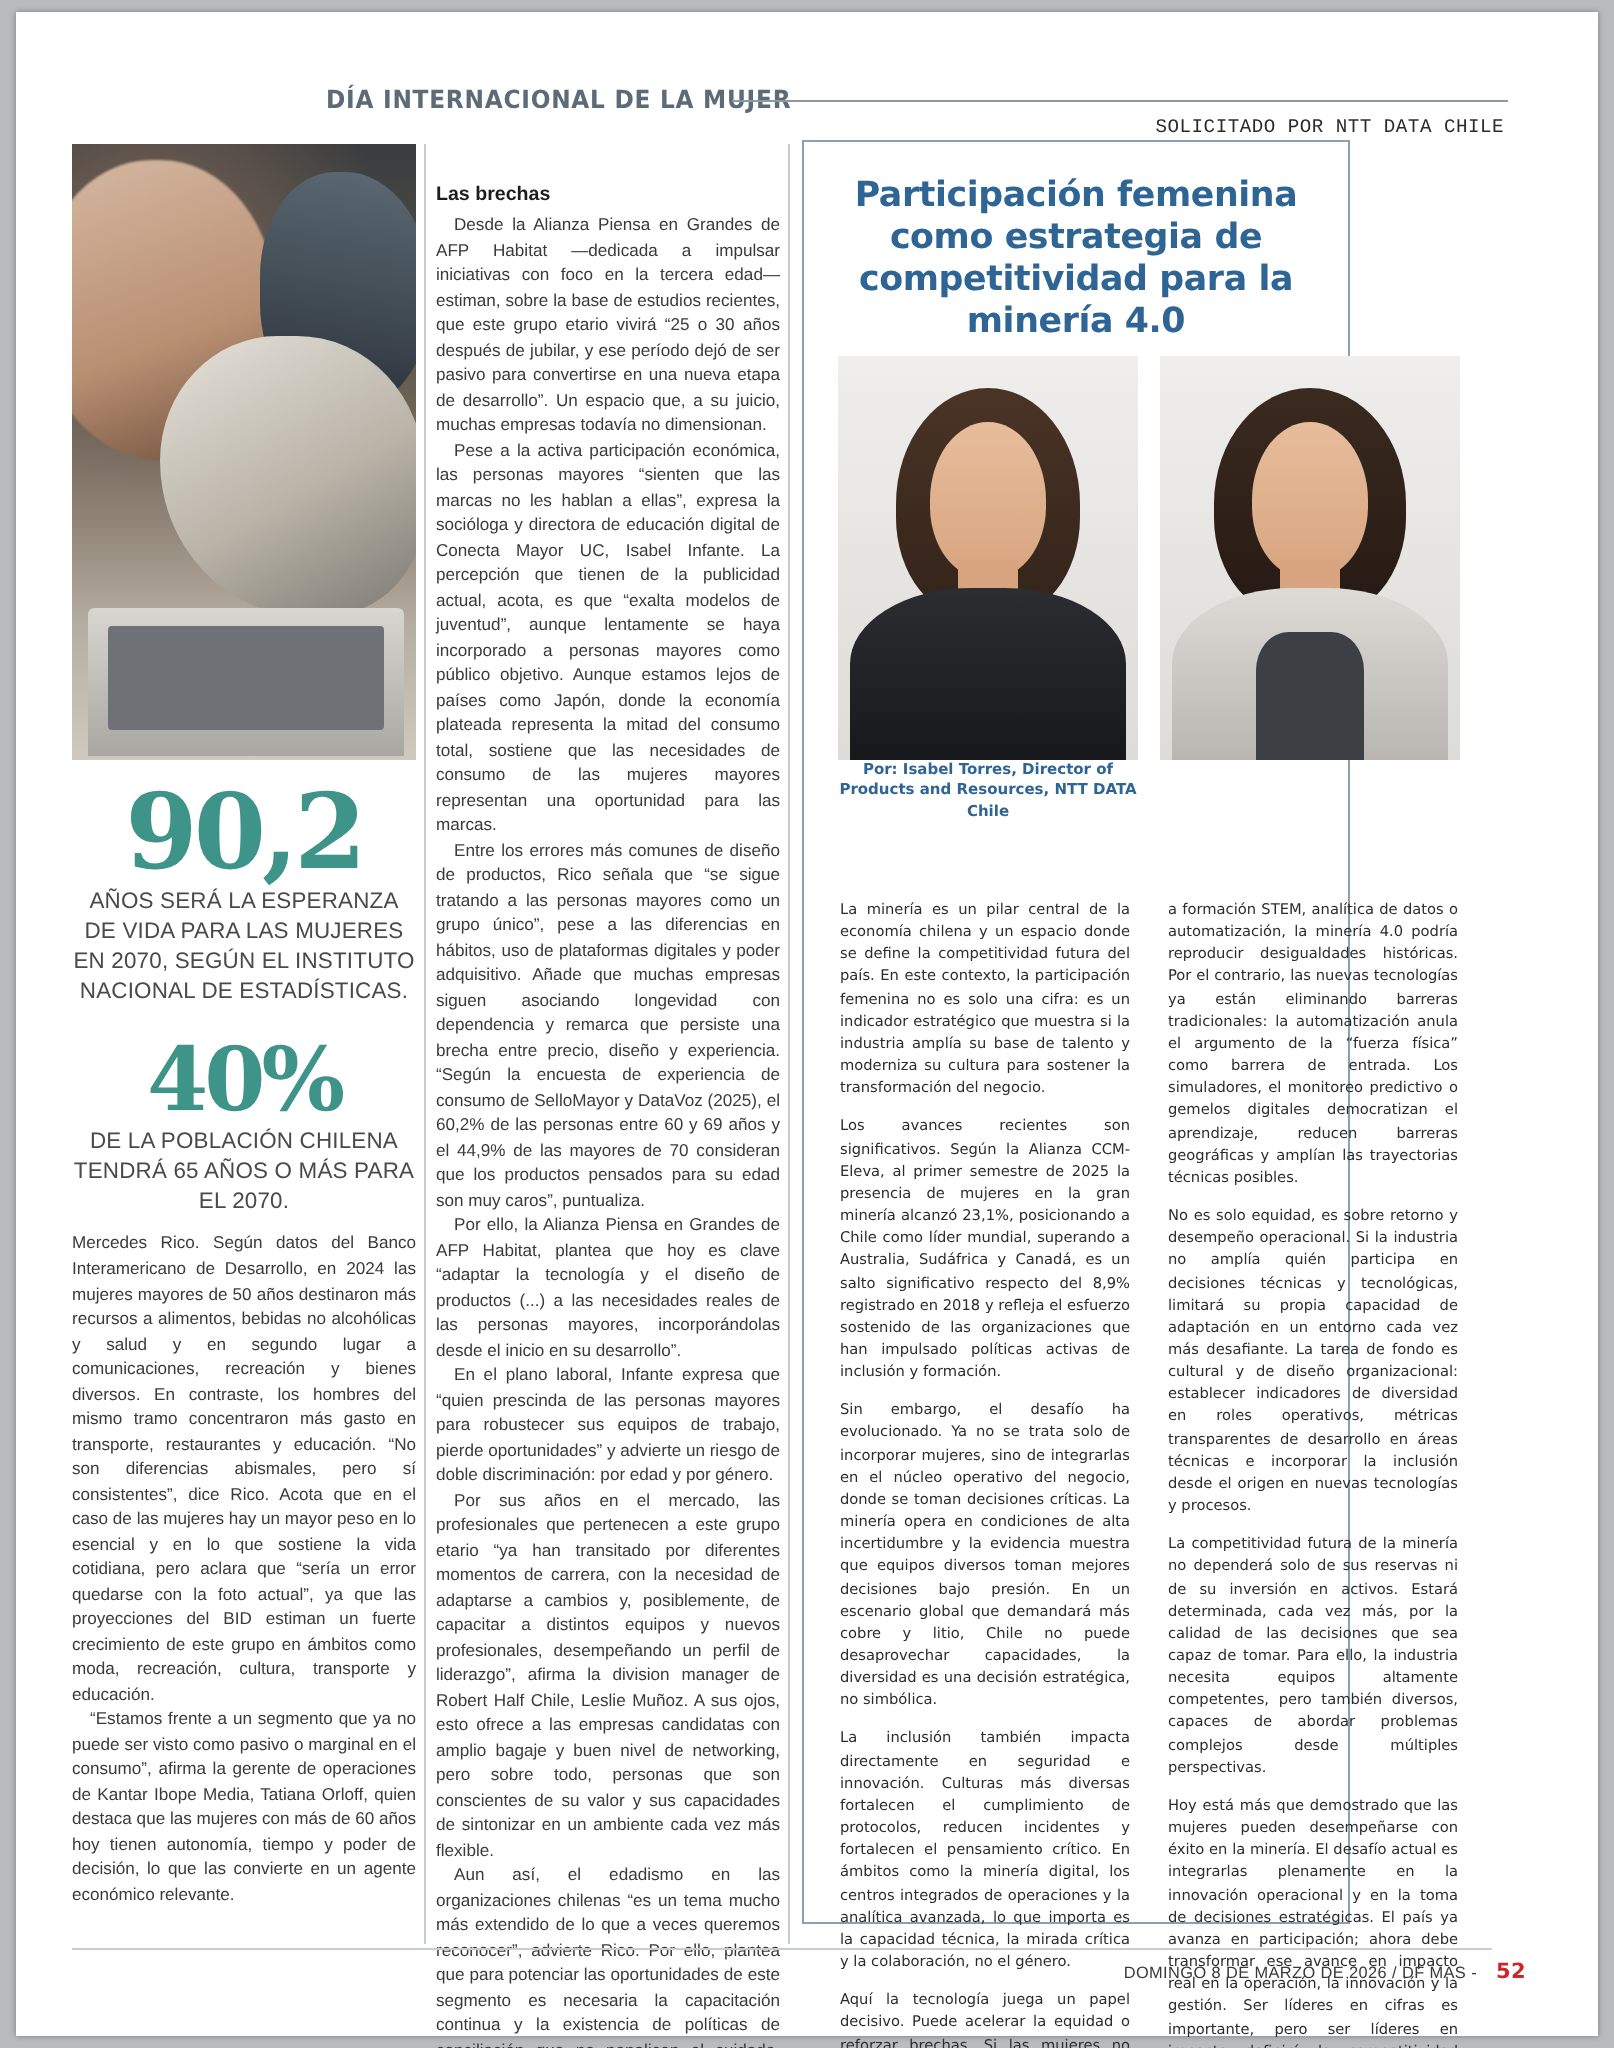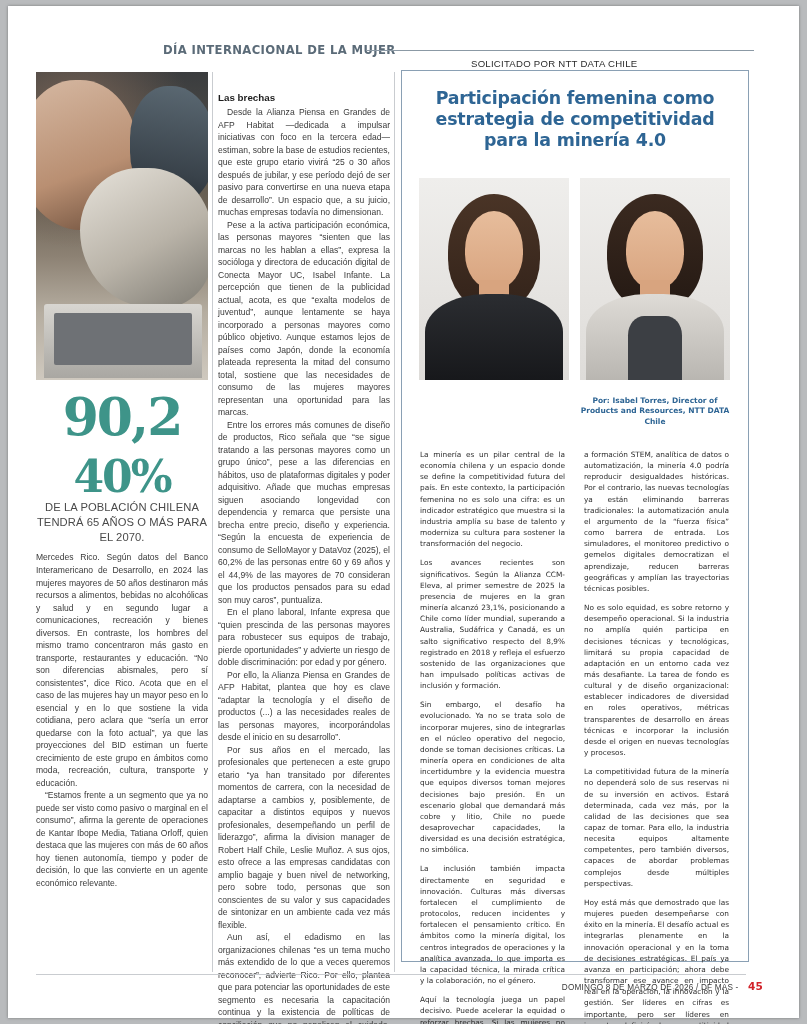--- a/index.html
+++ b/index.html
@@ -37,24 +37,24 @@
     white-space: nowrap;
   }
   .kicker-rule {
     position: absolute;
     left: 358px; top: 44px;
     width: 388px; height: 1px;
     background: #8b99a5;
   }
   .solicitado {
     position: absolute;
-    left: 463px; top: 52px;
+    left: 484px; top: 52px;
     width: 260px;
-    text-align: left;
-    font-family: Liberation Sans, sans-serif;
+    text-align: right;
+    font-family: Liberation Mono, monospace;
     font-size: 9.6px;
     letter-spacing: .25px;
     color: #2b2b2b;
     white-space: nowrap;
   }
 
   
   .vrule {
     position: absolute;
     background: #c9ccd0;
@@ -154,21 +154,21 @@
     color: #3a3a3a;
     text-align: justify;
     hyphens: auto;
   }
   .mid-body p { margin: 0; text-indent: 9px; }
 
   
   .ad-box {
     position: absolute;
     left: 393px; top: 64px;
-    width: 348px; height: 892px;
+    width: 274px; height: 892px;
     border: 1px solid #8aa0b4;
     background: #ffffff;
   }
   .ad-title {
     margin: 17px 18px 0 18px;
     text-align: center;
     font-family: "DejaVu Sans", sans-serif;
     font-weight: 700;
     font-size: 17.4px;
     line-height: 1.2;
@@ -212,24 +212,24 @@
     border-radius: 44% 44% 0 0;
     background: linear-gradient(180deg,#2b2d31,#17181b);
   }
   .headshot.two .body { background: linear-gradient(180deg,#dedbd6,#b9b6b1); }
   .headshot.two .top-inner {
     position: absolute; left: 50%; bottom: 0; width: 54px; height: 64px;
     margin-left: -27px; background: #3c3f44; border-radius: 30% 30% 0 0;
   }
   .ad-caption-row {
     position: absolute;
-    left: 17px; top: 325px;
+    left: 17px; top: 309px;
     width: 311px;
     display: flex;
-    justify-content: flex-end;
+    justify-content: space-between;
   }
   .ad-caption {
     width: 150px;
     text-align: center;
     font-family: "DejaVu Sans", sans-serif;
     font-weight: 700;
     font-size: 7.5px;
     line-height: 1.38;
     color: #2e6594;
   }
@@ -292,41 +292,42 @@
   <div class="col-left">
     <div class="photo">
       <div class="blob-a"></div>
       <div class="blob-c"></div>
       <div class="blob-b"></div>
       <div class="laptop"></div>
     </div>
 
     <div class="stat-block">
       <div class="stat-num big">90,2</div>
+      <div class="stat-cap">AÑOS SERÁ LA ESPERANZA DE VIDA PARA LAS MUJERES EN 2070, SEGÚN EL INSTITUTO NACIONAL DE ESTADÍSTICAS.</div>
     </div>
 
     <div class="stat-block second">
       <div class="stat-num mid">40%</div>
       <div class="stat-cap">DE LA POBLACIÓN CHILENA TENDRÁ 65 AÑOS O MÁS PARA EL 2070.</div>
     </div>
 
     <div class="lead-body">
       <p class="first">Mercedes Rico. Según datos del Banco Interamericano de Desarrollo, en 2024 las mujeres mayores de 50 años destinaron más recursos a alimentos, bebidas no alcohólicas y salud y en segundo lugar a comunicaciones, recreación y bienes diversos. En contraste, los hombres del mismo tramo concentraron más gasto en transporte, restaurantes y educación. “No son diferencias abismales, pero sí consistentes”, dice Rico. Acota que en el caso de las mujeres hay un mayor peso en lo esencial y en lo que sostiene la vida cotidiana, pero aclara que “sería un error quedarse con la foto actual”, ya que las proyecciones del BID estiman un fuerte crecimiento de este grupo en ámbitos como moda, recreación, cultura, transporte y educación.</p>
       <p>“Estamos frente a un segmento que ya no puede ser visto como pasivo o marginal en el consumo”, afirma la gerente de operaciones de Kantar Ibope Media, Tatiana Orloff, quien destaca que las mujeres con más de 60 años hoy tienen autonomía, tiempo y poder de decisión, lo que las convierte en un agente económico relevante.</p>
     </div>
   </div>
 
   <div class="col-mid">
     <div class="sub-head">Las brechas</div>
     <div class="mid-body">
       <p>Desde la Alianza Piensa en Grandes de AFP Habitat —dedicada a impulsar iniciativas con foco en la tercera edad— estiman, sobre la base de estudios recientes, que este grupo etario vivirá “25 o 30 años después de jubilar, y ese período dejó de ser pasivo para convertirse en una nueva etapa de desarrollo”. Un espacio que, a su juicio, muchas empresas todavía no dimensionan.</p>
       <p>Pese a la activa participación económica, las personas mayores “sienten que las marcas no les hablan a ellas”, expresa la socióloga y directora de educación digital de Conecta Mayor UC, Isabel Infante. La percepción que tienen de la publicidad actual, acota, es que “exalta modelos de juventud”, aunque lentamente se haya incorporado a personas mayores como público objetivo. Aunque estamos lejos de países como Japón, donde la economía plateada representa la mitad del consumo total, sostiene que las necesidades de consumo de las mujeres mayores representan una oportunidad para las marcas.</p>
       <p>Entre los errores más comunes de diseño de productos, Rico señala que “se sigue tratando a las personas mayores como un grupo único”, pese a las diferencias en hábitos, uso de plataformas digitales y poder adquisitivo. Añade que muchas empresas siguen asociando longevidad con dependencia y remarca que persiste una brecha entre precio, diseño y experiencia. “Según la encuesta de experiencia de consumo de SelloMayor y DataVoz (2025), el 60,2% de las personas entre 60 y 69 años y el 44,9% de las mayores de 70 consideran que los productos pensados para su edad son muy caros”, puntualiza.</p>
+      <p>Por ello, la Alianza Piensa en Grandes de AFP Habitat, plantea que hoy es clave “adaptar la tecnología y el diseño de productos (...) a las necesidades reales de las personas mayores, incorporándolas desde el inicio en su desarrollo”.</p>
       <p>En el plano laboral, Infante expresa que “quien prescinda de las personas mayores para robustecer sus equipos de trabajo, pierde oportunidades” y advierte un riesgo de doble discriminación: por edad y por género.</p>
-      <p>Por ello, la Alianza Piensa en Grandes de AFP Habitat, plantea que hoy es clave “adaptar la tecnología y el diseño de productos (...) a las necesidades reales de las personas mayores, incorporándolas desde el inicio en su desarrollo”.</p>
       <p>Por sus años en el mercado, las profesionales que pertenecen a este grupo etario “ya han transitado por diferentes momentos de carrera, con la necesidad de adaptarse a cambios y, posiblemente, de capacitar a distintos equipos y nuevos profesionales, desempeñando un perfil de liderazgo”, afirma la division manager de Robert Half Chile, Leslie Muñoz. A sus ojos, esto ofrece a las empresas candidatas con amplio bagaje y buen nivel de networking, pero sobre todo, personas que son conscientes de su valor y sus capacidades de sintonizar en un ambiente cada vez más flexible.</p>
       <p>Aun así, el edadismo en las organizaciones chilenas “es un tema mucho más extendido de lo que a veces queremos reconocer”, advierte Rico. Por ello, plantea que para potenciar las oportunidades de este segmento es necesaria la capacitación continua y la existencia de políticas de conciliación que no penalicen el cuidado. Una visión compartida por Infante, para quien el mundo privado debe priorizar un cambio cultural que elimine las barreras de edad en los procesos de selección y valore la experiencia.</p>
     </div>
   </div>
 
   <div class="ad-box">
     <div class="ad-title">Participación femenina como estrategia de competitividad para la minería 4.0</div>
 
     <div class="ad-photos">
       <div class="headshot one">
@@ -361,16 +362,16 @@
         <p>a formación STEM, analítica de datos o automatización, la minería 4.0 podría reproducir desigualdades históricas. Por el contrario, las nuevas tecnologías ya están eliminando barreras tradicionales: la automatización anula el argumento de la “fuerza física” como barrera de entrada. Los simuladores, el monitoreo predictivo o gemelos digitales democratizan el aprendizaje, reducen barreras geográficas y amplían las trayectorias técnicas posibles.</p>
         <p>No es solo equidad, es sobre retorno y desempeño operacional. Si la industria no amplía quién participa en decisiones técnicas y tecnológicas, limitará su propia capacidad de adaptación en un entorno cada vez más desafiante. La tarea de fondo es cultural y de diseño organizacional: establecer indicadores de diversidad en roles operativos, métricas transparentes de desarrollo en áreas técnicas e incorporar la inclusión desde el origen en nuevas tecnologías y procesos.</p>
         <p>La competitividad futura de la minería no dependerá solo de sus reservas ni de su inversión en activos. Estará determinada, cada vez más, por la calidad de las decisiones que sea capaz de tomar. Para ello, la industria necesita equipos altamente competentes, pero también diversos, capaces de abordar problemas complejos desde múltiples perspectivas.</p>
         <p>Hoy está más que demostrado que las mujeres pueden desempeñarse con éxito en la minería. El desafío actual es integrarlas plenamente en la innovación operacional y en la toma de decisiones estratégicas. El país ya avanza en participación; ahora debe transformar ese avance en impacto real en la operación, la innovación y la gestión. Ser líderes en cifras es importante, pero ser líderes en impacto definirá la competitividad futura de la industria.</p>
       </div>
     </div>
   </div>
 
   <div class="footer-rule"></div>
   <div class="footer">
-    <span>DOMINGO 8 DE MARZO DE 2026 / </span><b>DF MAS</b><span> - </span><span class="folio">45</span>
+    <span>DOMINGO 8 DE MARZO DE 2026 / </span><b>DF MAS</b><span> - </span><span class="folio">52</span>
   </div>
 
 </div>
 
 </body></html>

